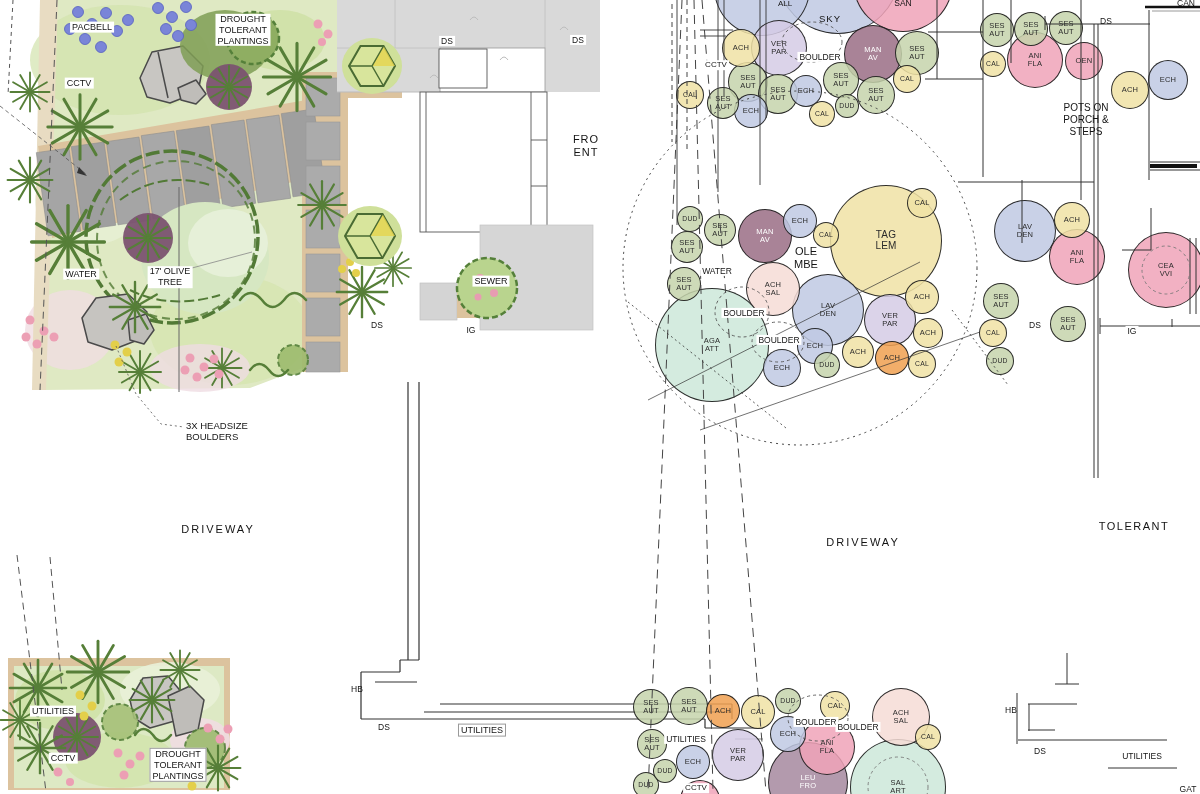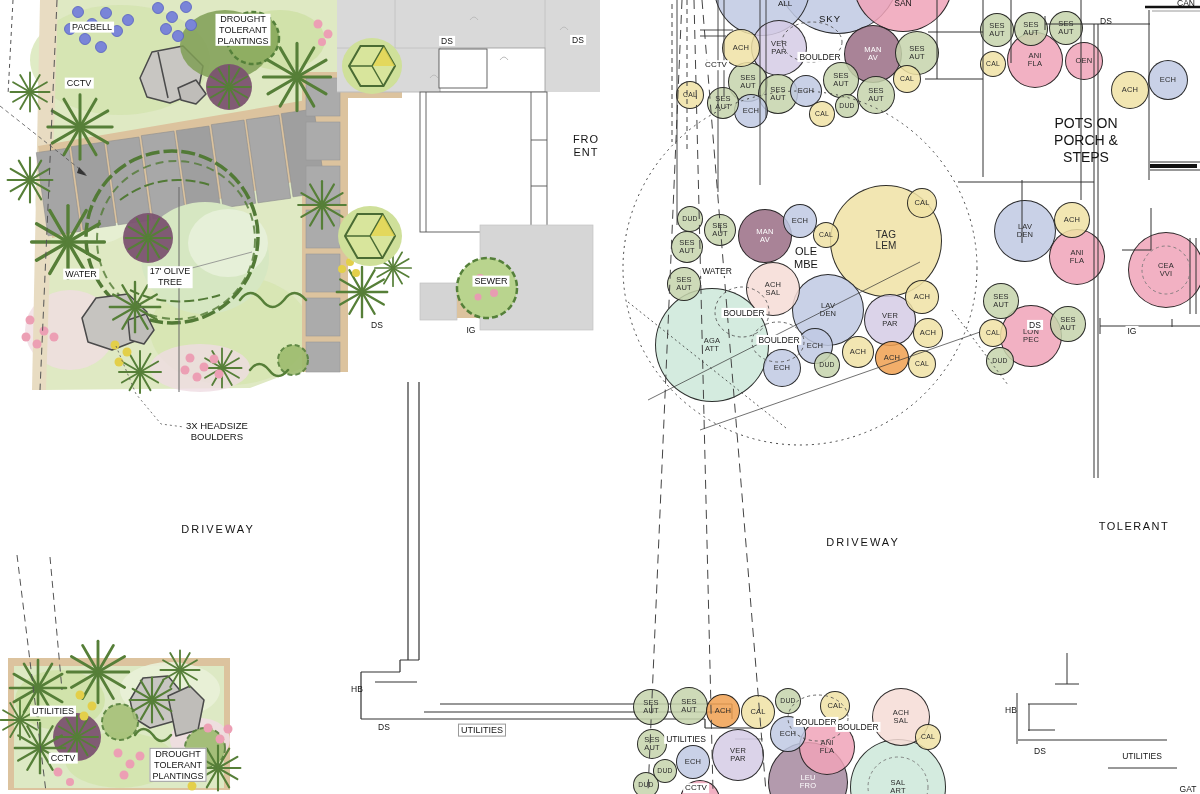--- a/index.html
+++ b/index.html
@@ -11,21 +11,21 @@
   #overlay-layer{z-index:3;pointer-events:none;}
   #labels-layer{position:absolute;left:0;top:0;width:1200px;height:794px;z-index:4;pointer-events:none;}
   .pc{position:absolute;border-radius:50%;border:1px solid rgba(25,25,25,.9);
       display:flex;align-items:center;justify-content:center;text-align:center;
       white-space:pre-line;line-height:1.06;letter-spacing:.2px;color:#2b2b2b;
       box-sizing:border-box;font-family:"Liberation Sans",sans-serif;}
   .lbl{position:absolute;transform:translate(-50%,-50%);white-space:pre-line;text-align:center;
        line-height:1.2;color:#141414;}
   .lbl.box{background:#ffffff;padding:0 2px;}
   .lbl.bd{border:1px solid #9a9a9a;}
-  .lbl.ta-l{transform:translate(0,-50%);text-align:center;}
+  .lbl.ta-l{transform:translate(0,-50%);text-align:left;}
   .region{position:absolute;top:0;height:794px;}
 </style>
 </head>
 <body>
 
 <div id="sheet">
 
   <div class="region" style="left:0;width:600px;"></div>
   <div class="region" style="left:600px;width:600px;"></div>
 
@@ -284,22 +284,20 @@
       <div class="pc" style="left: 850px; top: 739px; height: 96px; width: 96px; background: rgba(204, 231, 217, 0.85); font-size: 7.5px; color: rgb(43, 43, 43);">SAL
 ART</div>
       <div class="pc" style="left: 768px; top: 742px; height: 80px; width: 80px; background: rgba(166, 136, 159, 0.85); font-size: 7.5px; color: rgb(255, 255, 255);">LEU
 FRO</div>
       <div class="pc" style="left: 1128px; top: 232px; height: 76px; width: 76px; background: rgba(240, 163, 184, 0.85); font-size: 7.5px; color: rgb(43, 43, 43);">CEA
 VVI</div>
       <div class="pc" style="left: 792px; top: 274px; height: 72px; width: 72px; background: rgba(192, 201, 227, 0.85); font-size: 7.5px; color: rgb(43, 43, 43);">LAV
 DEN</div>
       <div class="pc" style="left: 994px; top: 200px; height: 62px; width: 62px; background: rgba(192, 201, 227, 0.85); font-size: 7.5px; color: rgb(43, 43, 43);">LAV
 DEN</div>
-      <div class="pc" style="left: 1000px; top: 305px; height: 62px; width: 62px; background: rgba(240, 163, 184, 0.85); font-size: 7.5px; color: rgb(43, 43, 43);">LON
-PEC</div>
       <div class="pc" style="left: 844px; top: 25px; height: 58px; width: 58px; background: rgba(154, 109, 133, 0.85); font-size: 7.5px; color: rgb(255, 255, 255);">MAN
 AV</div>
       <div class="pc" style="left: 872px; top: 688px; height: 58px; width: 58px; background: rgba(246, 220, 214, 0.85); font-size: 7.5px; color: rgb(43, 43, 43);">ACH
 SAL</div>
       <div class="pc" style="left: 751px; top: 20px; height: 56px; width: 56px; background: rgba(213, 203, 229, 0.85); font-size: 7.5px; color: rgb(43, 43, 43);">VER
 PAR</div>
       <div class="pc" style="left: 1007px; top: 32px; height: 56px; width: 56px; background: rgba(240, 163, 184, 0.85); font-size: 7.5px; color: rgb(43, 43, 43);">ANI
 FLA</div>
       <div class="pc" style="left: 1049px; top: 229px; height: 56px; width: 56px; background: rgba(240, 163, 184, 0.85); font-size: 7.5px; color: rgb(43, 43, 43);">ANI
 FLA</div>
@@ -481,21 +479,21 @@
       <div class="lbl" style="left: 357px; top: 689px; font-size: 8.5px;">HB</div>
       <div class="lbl" style="left: 384px; top: 727px; font-size: 8.5px;">DS</div>
       <div class="lbl box bd" style="left: 482px; top: 730px; font-size: 9px;">UTILITIES</div>
       <div class="lbl" style="left: 785px; top: 4px; font-size: 8px;">ALL</div>
       <div class="lbl" style="left: 830px; top: 19px; font-size: 9.5px; letter-spacing: 1px;">SKY</div>
       <div class="lbl" style="left: 903px; top: 3px; font-size: 8.5px;">SAN</div>
       <div class="lbl box" style="left: 716px; top: 65px; font-size: 8px;">CCTV</div>
       <div class="lbl box" style="left: 820px; top: 57px; font-size: 8.5px;">BOULDER</div>
       <div class="lbl" style="left: 1106px; top: 21px; font-size: 8.5px;">DS</div>
       <div class="lbl" style="left: 1186px; top: 3px; font-size: 8.5px;">CAN</div>
-      <div class="lbl" style="left: 1086px; top: 140px; font-size: 14px;">POTS ON
+      <div class="lbl" style="left: 1086px; top: 120px; font-size: 10px;">POTS ON
 PORCH &amp;
 STEPS</div>
       <div class="lbl box" style="left: 717px; top: 271px; font-size: 8.5px;">WATER</div>
       <div class="lbl" style="left: 806px; top: 258px; font-size: 11px;">OLE
 MBE</div>
       <div class="lbl box" style="left: 744px; top: 313px; font-size: 8.5px;">BOULDER</div>
       <div class="lbl box" style="left: 779px; top: 340px; font-size: 8.5px;">BOULDER</div>
       <div class="lbl box" style="left: 1035px; top: 325px; font-size: 8.5px;">DS</div>
       <div class="lbl box" style="left: 1132px; top: 331px; font-size: 8.5px;">IG</div>
       <div class="lbl" style="left: 863px; top: 543px; font-size: 11px; letter-spacing: 2px;">DRIVEWAY</div>

